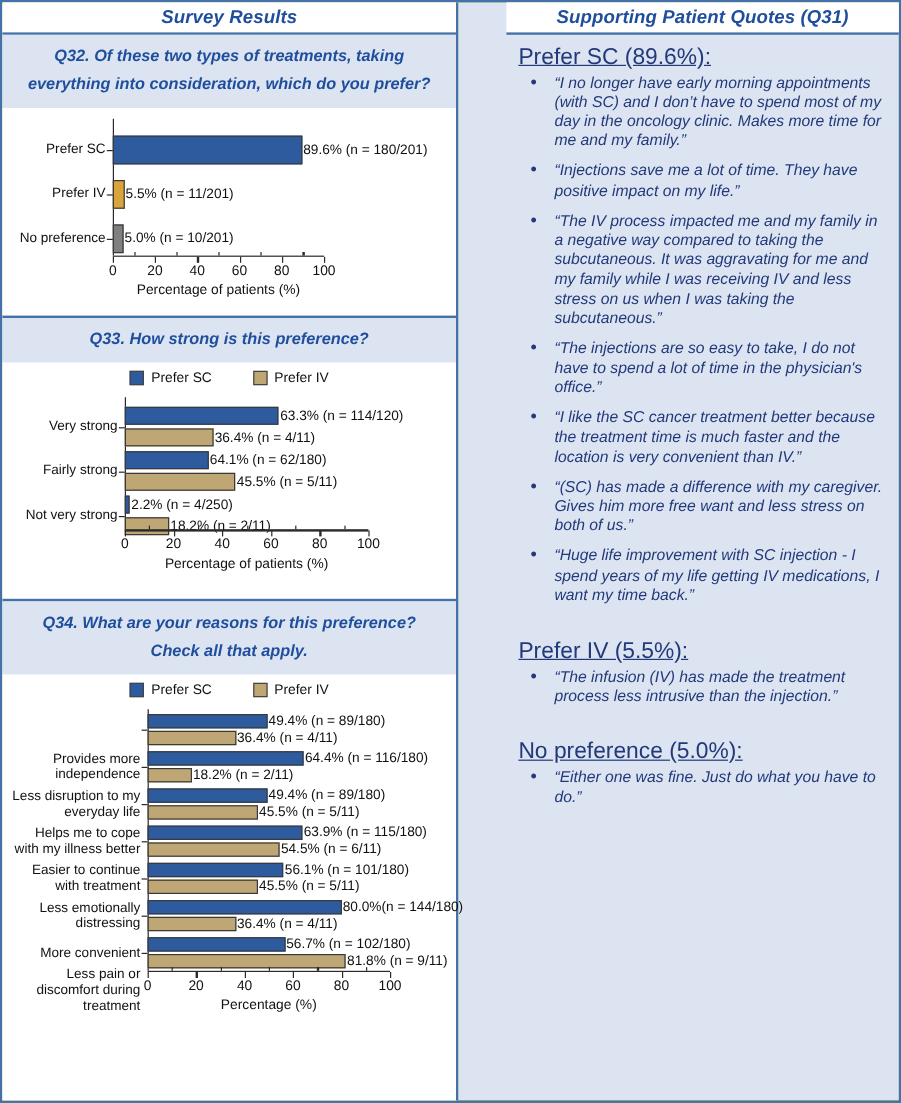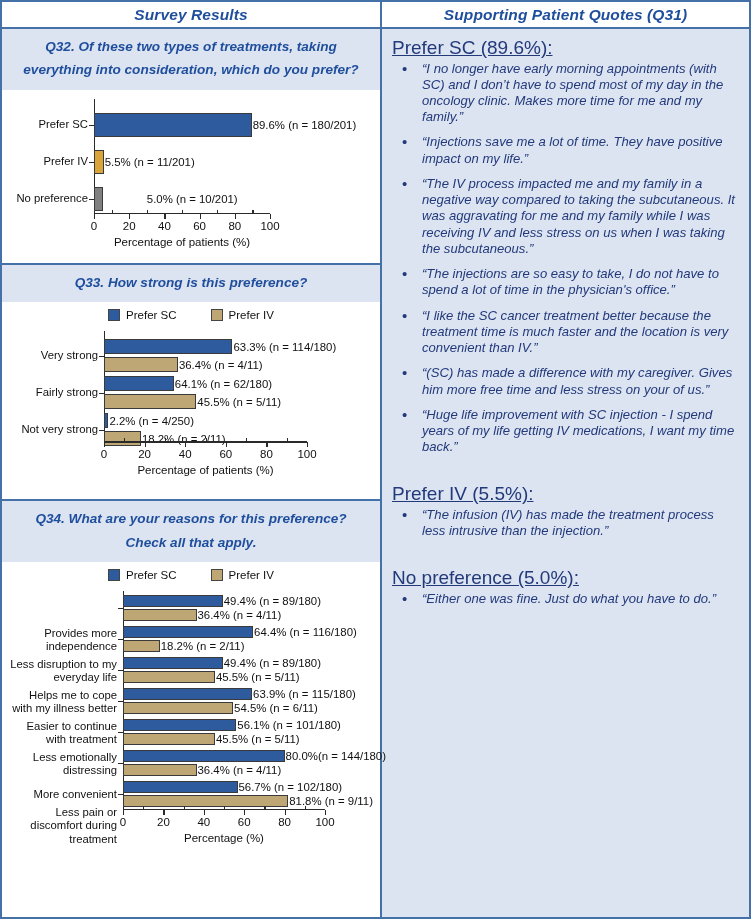--- a/index.html
+++ b/index.html
@@ -19,21 +19,21 @@
     width:380px;flex:0 0 380px;
     box-sizing:border-box;
     border-right:2px solid #4472a8;
     display:flex;flex-direction:column;
     background:#ffffff;
   }
   .col-right{
     flex:1 1 auto;
     box-sizing:border-box;
     background:#dce4f2;
-    display:flex;flex-direction:column;
+    display:flex;flex-direction:column;padding-left:40px;
   }
   
   .panel-head{
     box-sizing:border-box;
     height:27px;
     display:flex;align-items:center;justify-content:center;
     background:#ffffff;
     border-bottom:2px solid #4472a8;
     color:#1f4e9c;
     font-weight:bold;font-style:italic;
@@ -150,21 +150,21 @@
           <div class="axisline" style="left: 92px;"></div>
           <div class="bar" style="left: 92px; top: 14px; width: 157.696px; height: 24px; background: rgb(46, 90, 158);"></div>
           <div class="vallabel" style="left: 250.696px; top: 26px;">89.6% (n = 180/201)</div>
           <div class="catlabel" style="top: 26px; left: 8px; width: 78px;">Prefer SC</div>
           <div class="catdash" style="left: 87px; top: 26px;"></div>
           <div class="bar" style="left: 92px; top: 51px; width: 9.68px; height: 24px; background: rgb(217, 164, 59);"></div>
           <div class="vallabel" style="left: 102.68px; top: 63px;">5.5% (n = 11/201)</div>
           <div class="catlabel" style="top: 63px; left: 8px; width: 78px;">Prefer IV</div>
           <div class="catdash" style="left: 87px; top: 63px;"></div>
           <div class="bar" style="left: 92px; top: 88px; width: 8.8px; height: 24px; background: rgb(128, 128, 128);"></div>
-          <div class="vallabel" style="left: 101.8px; top: 100px; margin-left: 43px;">5.0% (n = 10/201)</div>
+          <div class="vallabel" style="left: 101.8px; top: 100px;">5.0% (n = 10/201)</div>
           <div class="catlabel" style="top: 100px; left: 8px; width: 78px;">No preference</div>
           <div class="catdash" style="left: 87px; top: 100px;"></div>
         </div>
         <div class="xaxis" style="left: 92px; width: 176px; top: 122px;"></div>
         <div class="tick" style="left: 92px; top: 123px;"></div>
         <div class="tickminor" style="left: 109.6px; top: 119px;"></div>
         <div class="ticklabel" style="left: 92px; top: 129px;">0</div>
         <div class="tick" style="left: 127.2px; top: 123px;"></div>
         <div class="tickminor" style="left: 144.8px; top: 119px;"></div>
         <div class="ticklabel" style="left: 127.2px; top: 129px;">20</div>
@@ -191,21 +191,21 @@
           <span>Prefer SC</span>
         </span>
         <span class="item">
           <span class="swatch bar-iv"></span>
           <span>Prefer IV</span>
         </span>
       </div>
     <div class="plot" style="position: absolute; left: 0px; right: 0px; top: 28px; height: 110px;">
           <div class="axisline" style="left: 102px;"></div>
           <div class="bar" style="left: 102px; top: 8px; width: 128.499px; height: 15px; background: rgb(46, 90, 158);"></div>
-          <div class="vallabel" style="left: 231.499px; top: 15.5px;">63.3% (n = 114/180)</div>
+          <div class="vallabel" style="left: 231.499px; top: 15.5px;">63.3% (n = 114/120)</div>
           <div class="bar" style="left: 102px; top: 26px; width: 73.892px; height: 15px; background: rgb(191, 166, 117);"></div>
           <div class="vallabel" style="left: 176.892px; top: 33.5px;">36.4%  (n = 4/11)</div>
           <div class="catlabel" style="top: 24.5px; left: 8px; width: 88px;">Very strong</div>
           <div class="catdash" style="left: 97px; top: 24.5px;"></div>
           <div class="bar" style="left: 102px; top: 45px; width: 69.832px; height: 15px; background: rgb(46, 90, 158);"></div>
           <div class="vallabel" style="left: 172.832px; top: 52.5px;">64.1% (n = 62/180)</div>
           <div class="bar" style="left: 102px; top: 63px; width: 92.365px; height: 15px; background: rgb(191, 166, 117);"></div>
           <div class="vallabel" style="left: 195.365px; top: 70.5px;">45.5%  (n = 5/11)</div>
           <div class="catlabel" style="top: 61.5px; left: 8px; width: 88px;">Fairly strong</div>
           <div class="catdash" style="left: 97px; top: 61.5px;"></div>
@@ -320,21 +320,21 @@
   <div class="col-right">
     <div class="panel-head">Supporting Patient Quotes (Q31)</div>
     <div class="quotes" id="quotes-body">
         <div class="grp-title">Prefer SC (89.6%):</div>
         <ul class="qlist">
           <li>“I no longer have early morning appointments (with SC) and I don’t have to spend most of my day in the oncology clinic. Makes more time for me and my family.”</li>
           <li>“Injections save me a lot of time. They have positive impact on my life.”</li>
           <li>“The IV process impacted me and my family in a negative way compared to taking the subcutaneous. It was aggravating for me and my family while I was receiving IV and less stress on us when I was taking the subcutaneous.”</li>
           <li>“The injections are so easy to take, I do not have to spend a lot of time in the physician's office.”</li>
           <li>“I like the SC cancer treatment better because the treatment time is much faster and the location is very convenient than IV.”</li>
-          <li>“(SC) has made a difference with my caregiver. Gives him more free time and less stress on your of us.”</li>
+          <li>“(SC) has made a difference with my caregiver. Gives him more free want and less stress on both of us.”</li>
           <li>“Huge life improvement with SC injection - I spend years of my life getting IV medications, I want my time back.”</li>
         </ul>
         <div class="grp-title spaced">Prefer IV (5.5%):</div>
         <ul class="qlist">
           <li>“The infusion (IV) has made the treatment process less intrusive than the injection.”</li>
         </ul>
         <div class="grp-title spaced">No preference (5.0%):</div>
         <ul class="qlist">
           <li>“Either one was fine. Just do what you have to do.”</li>
         </ul>

